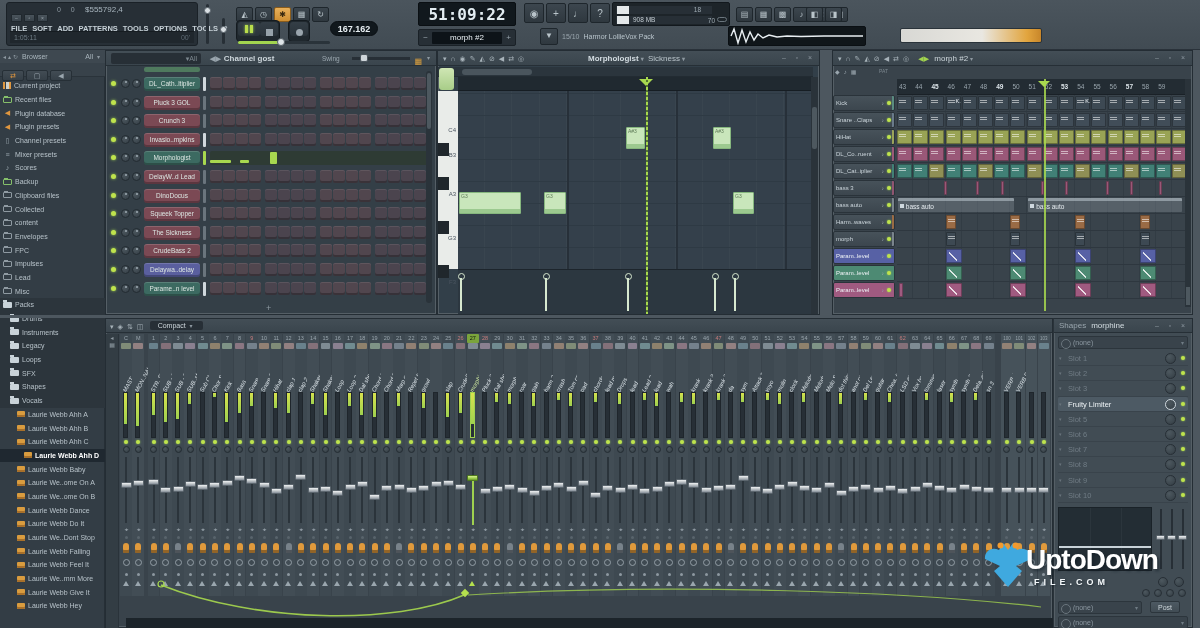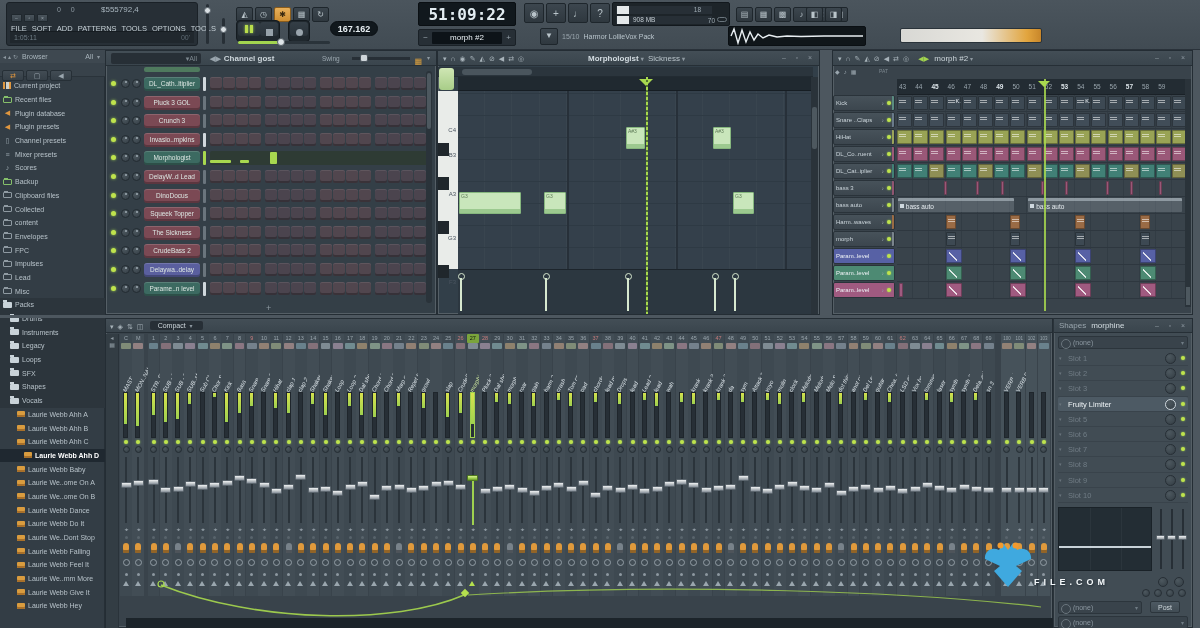--- a/index.html
+++ b/index.html
@@ -9,23 +9,23 @@
   .abs{position:absolute;}
   .winbtns{position:absolute;right:4px;top:2px;display:flex;gap:3px;}
   .winbtns span{font-size:7px;line-height:9px;color:#8d98a0;width:10px;height:9px;text-align:center;}
   
   #topbar{position:absolute;left:0;top:0;width:1200px;height:50px;
     background:linear-gradient(#4b555d,#414b53);border-bottom:1px solid #2a323a;}
   #winbox{left:6px;top:2px;width:192px;height:44px;background:#272f36;border:1px solid #1a2127;border-radius:3px;}
   .wbtn{display:inline-block;width:11px;height:8px;background:linear-gradient(#4a545c,#39434b);
     border:1px solid #20282e;border-radius:1px;margin-right:2px;font-size:5px;line-height:7px;color:#9aa5ad;text-align:center;}
   #counts{position:absolute;left:50px;top:3px;font-size:7px;color:#8d99a2;letter-spacing:4px;}
-  #money{position:absolute;left:78px;top:2px;font-size:8px;color:#a8b5be;margin-left:16px;}
+  #money{position:absolute;left:78px;top:2px;font-size:8px;color:#a8b5be;}
   #menu-row{position:absolute;left:4px;top:14px;white-space:nowrap;}
-  .menu-item{display:inline-block;font-size:7.5px;font-weight:normal;color:#c6d0d6;margin-right:5px;}
+  .menu-item{display:inline-block;font-size:7.5px;font-weight:bold;color:#c6d0d6;margin-right:5px;}
   #timefield{position:absolute;left:3px;top:28px;width:184px;height:12px;background:#20272d;
     border-top:1px solid #161c21;font-size:7px;color:#6f7d86;line-height:12px;padding:0 4px;}
   #timefield .right{float:right;color:#5d6a73;}
   .vslider{position:absolute;width:3px;background:#272f36;border-radius:2px;}
   .vslider i{position:absolute;left:-2px;width:7px;height:7px;background:#d9dfe3;border-radius:50%;border:1px solid #5b656d;}
   .icon-btn{display:inline-block;width:17px;height:15px;background:linear-gradient(#3c464e,#2f383f);
     border:1px solid #1e262c;border-radius:2px;color:#b9c4ca;font-size:8px;line-height:14px;text-align:center;margin-right:2px;}
   .icon-btn.lit{background:linear-gradient(#e8b05a,#cf8f33);color:#3a2a10;border-color:#8a5c1c;}
   #transport-buttons{position:absolute;left:236px;top:20px;height:18px;}
   .tbtn-group{display:inline-block;background:#20282e;border:1px solid #141b20;border-radius:4px;padding:1px;vertical-align:top;}
@@ -3868,16 +3868,17 @@
   <div class="gapfill" style="left:820px;top:50px;width:12px;height:265px;"></div>
   <div class="gapfill" style="left:0;top:315px;width:1200px;height:3px;"></div>
   <div class="gapfill" style="left:1193px;top:50px;width:7px;height:578px;"></div>
 
   <div id="watermark">
     <svg width="52" height="50" viewBox="0 0 52 50">
       <path d="M26 10 L31 3 L35 10 C43 6 50 12 49 19 L34 26 L40 31 L26 47 L12 31 L18 26 L3 19 C2 12 9 6 17 10 L21 3 Z" fill="#3fa9df"></path>
       <circle cx="33.5" cy="5.5" r="3" fill="#f29a2e"></circle>
       <circle cx="18.5" cy="5.5" r="3" fill="#f29a2e"></circle>
     </svg>
+    <div id="wm-text">UptoDown</div>
     <div id="wm-sub">FILE.COM</div>
   </div>
 
 </div>
 
 </body></html>

